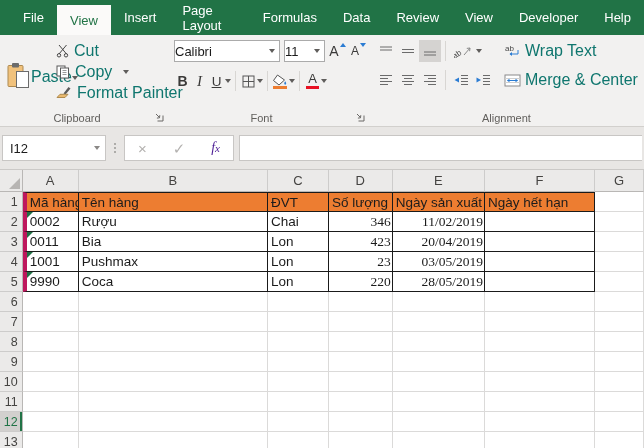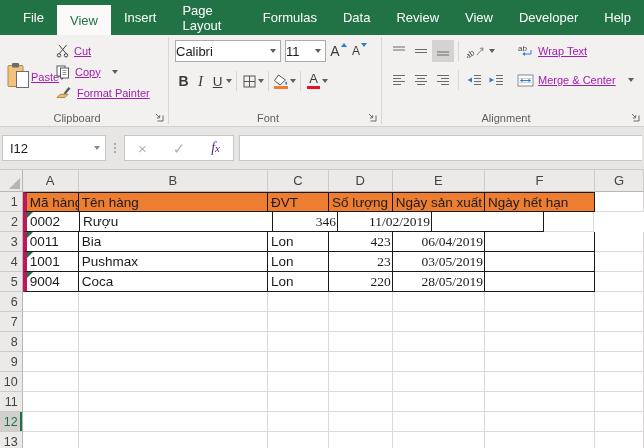--- a/index.html
+++ b/index.html
@@ -11,21 +11,21 @@
   .tab { display:flex; align-items:center; padding:0 13px; color:#fff; font-size:13px; cursor:default; }
   .tab.selected { background:#fbfaf9; color:#217346; margin-top:5px; }
 
   
   .ribbon { height:92px; background:#f2f1f0; border-bottom:1px solid #d2d0cd; display:flex; position:relative; }
   .grp { position:relative; height:100%; padding:5px 2px 16px 6px; }
   .grp-label { position:absolute; bottom:2px; left:0; right:14px; text-align:center;
     font-size:11px; color:#605e5b; }
   .launcher { position:absolute; right:3px; bottom:3px; width:12px; height:12px; }
   .gsep { width:1px; background:#d8d6d3; margin:2px 0; }
-  .rtext { font-size:11px; color:#a21caf;text-decoration:underline; }
+  .rtext { font-size:16px; color:#0f766e; }
   .caret { width:0; height:0; border-left:3.5px solid transparent; border-right:3.5px solid transparent;
     border-top:4px solid #5f5d5b; display:inline-block; }
 
   
   .grp.clipboard { width:168px; display:flex; }
   .paste-btn { width:46px; display:flex; align-items:center; padding-top:2px; }
   .paste-btn .rtext { margin-top:2px; }
   .paste-btn .caret { margin-top:3px; }
   .clip-col { margin-left:4px; display:flex; flex-direction:column; }
   .sbtn { display:flex; align-items:center; height:21px; gap:5px; white-space:nowrap; }
@@ -361,48 +361,49 @@
       <div class="cell hdrcell" style="width: 62px;">ĐVT</div>
       <div class="cell hdrcell" style="width: 65px;">Số lượng</div>
       <div class="cell hdrcell" style="width: 94px;">Ngày sản xuất</div>
       <div class="cell hdrcell" style="width: 112px;">Ngày hết hạn</div>
       <div class="cell" style="width: 50px;"></div>
     </div>
     <div class="grid-row">
       <div class="rowhdr">2</div>
       <div class="cell tblcell err first" style="width: 57px;">0002</div>
       <div class="cell tblcell" style="width: 193px;">Rượu</div>
+      <div class="cell tblcell" style="width: 62px;">Chai</div>
       <div class="cell tblcell num" style="width: 65px;">346</div>
       <div class="cell tblcell num" style="width: 94px;">11/02/2019</div>
       <div class="cell tblcell" style="width: 112px;"></div>
       <div class="cell" style="width: 50px;"></div>
     </div>
     <div class="grid-row">
       <div class="rowhdr">3</div>
       <div class="cell tblcell err first" style="width: 57px;">0011</div>
       <div class="cell tblcell" style="width: 193px;">Bia</div>
       <div class="cell tblcell" style="width: 62px;">Lon</div>
       <div class="cell tblcell num" style="width: 65px;">423</div>
-      <div class="cell tblcell num" style="width: 94px;">06/04/2019</div>
+      <div class="cell tblcell num" style="width: 94px;">20/04/2019</div>
       <div class="cell tblcell" style="width: 112px;"></div>
       <div class="cell" style="width: 50px;"></div>
     </div>
     <div class="grid-row">
       <div class="rowhdr">4</div>
       <div class="cell tblcell err first" style="width: 57px;">1001</div>
       <div class="cell tblcell" style="width: 193px;">Pushmax</div>
       <div class="cell tblcell" style="width: 62px;">Lon</div>
       <div class="cell tblcell num" style="width: 65px;">23</div>
       <div class="cell tblcell num" style="width: 94px;">03/05/2019</div>
       <div class="cell tblcell" style="width: 112px;"></div>
       <div class="cell" style="width: 50px;"></div>
     </div>
     <div class="grid-row">
       <div class="rowhdr">5</div>
-      <div class="cell tblcell err first" style="width: 57px;">9004</div>
+      <div class="cell tblcell err first" style="width: 57px;">9990</div>
       <div class="cell tblcell" style="width: 193px;">Coca</div>
       <div class="cell tblcell" style="width: 62px;">Lon</div>
       <div class="cell tblcell num" style="width: 65px;">220</div>
       <div class="cell tblcell num" style="width: 94px;">28/05/2019</div>
       <div class="cell tblcell" style="width: 112px;"></div>
       <div class="cell" style="width: 50px;"></div>
     </div>
     <div class="grid-row">
       <div class="rowhdr">6</div>
       <div class="cell" style="width: 57px;"></div>

